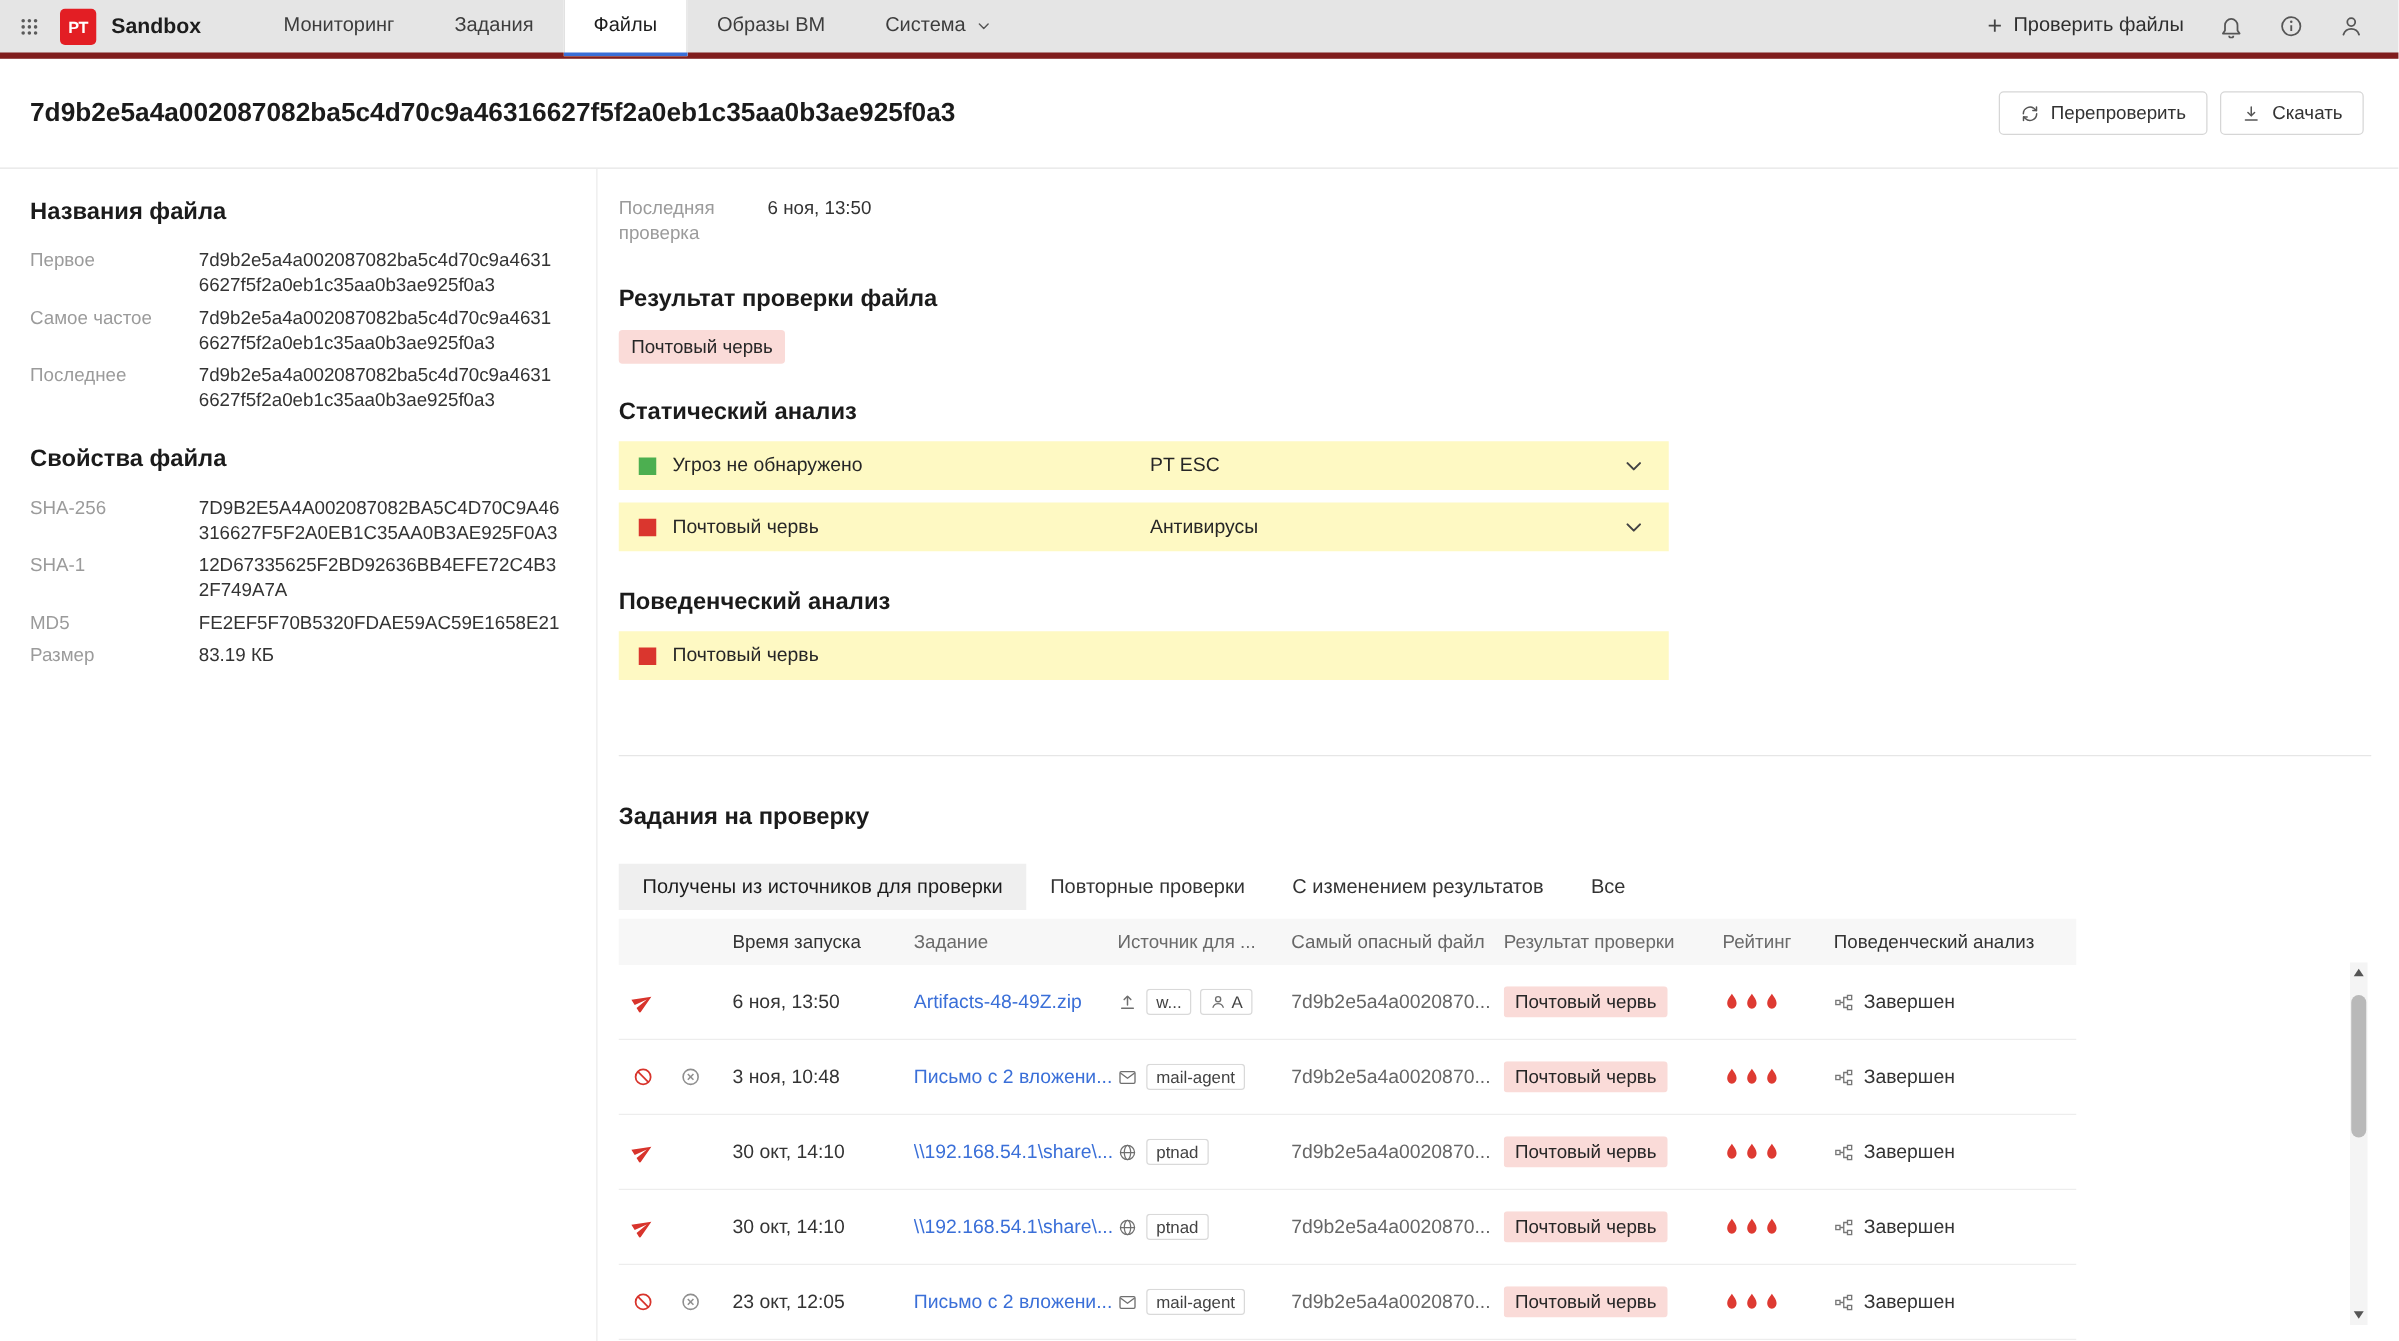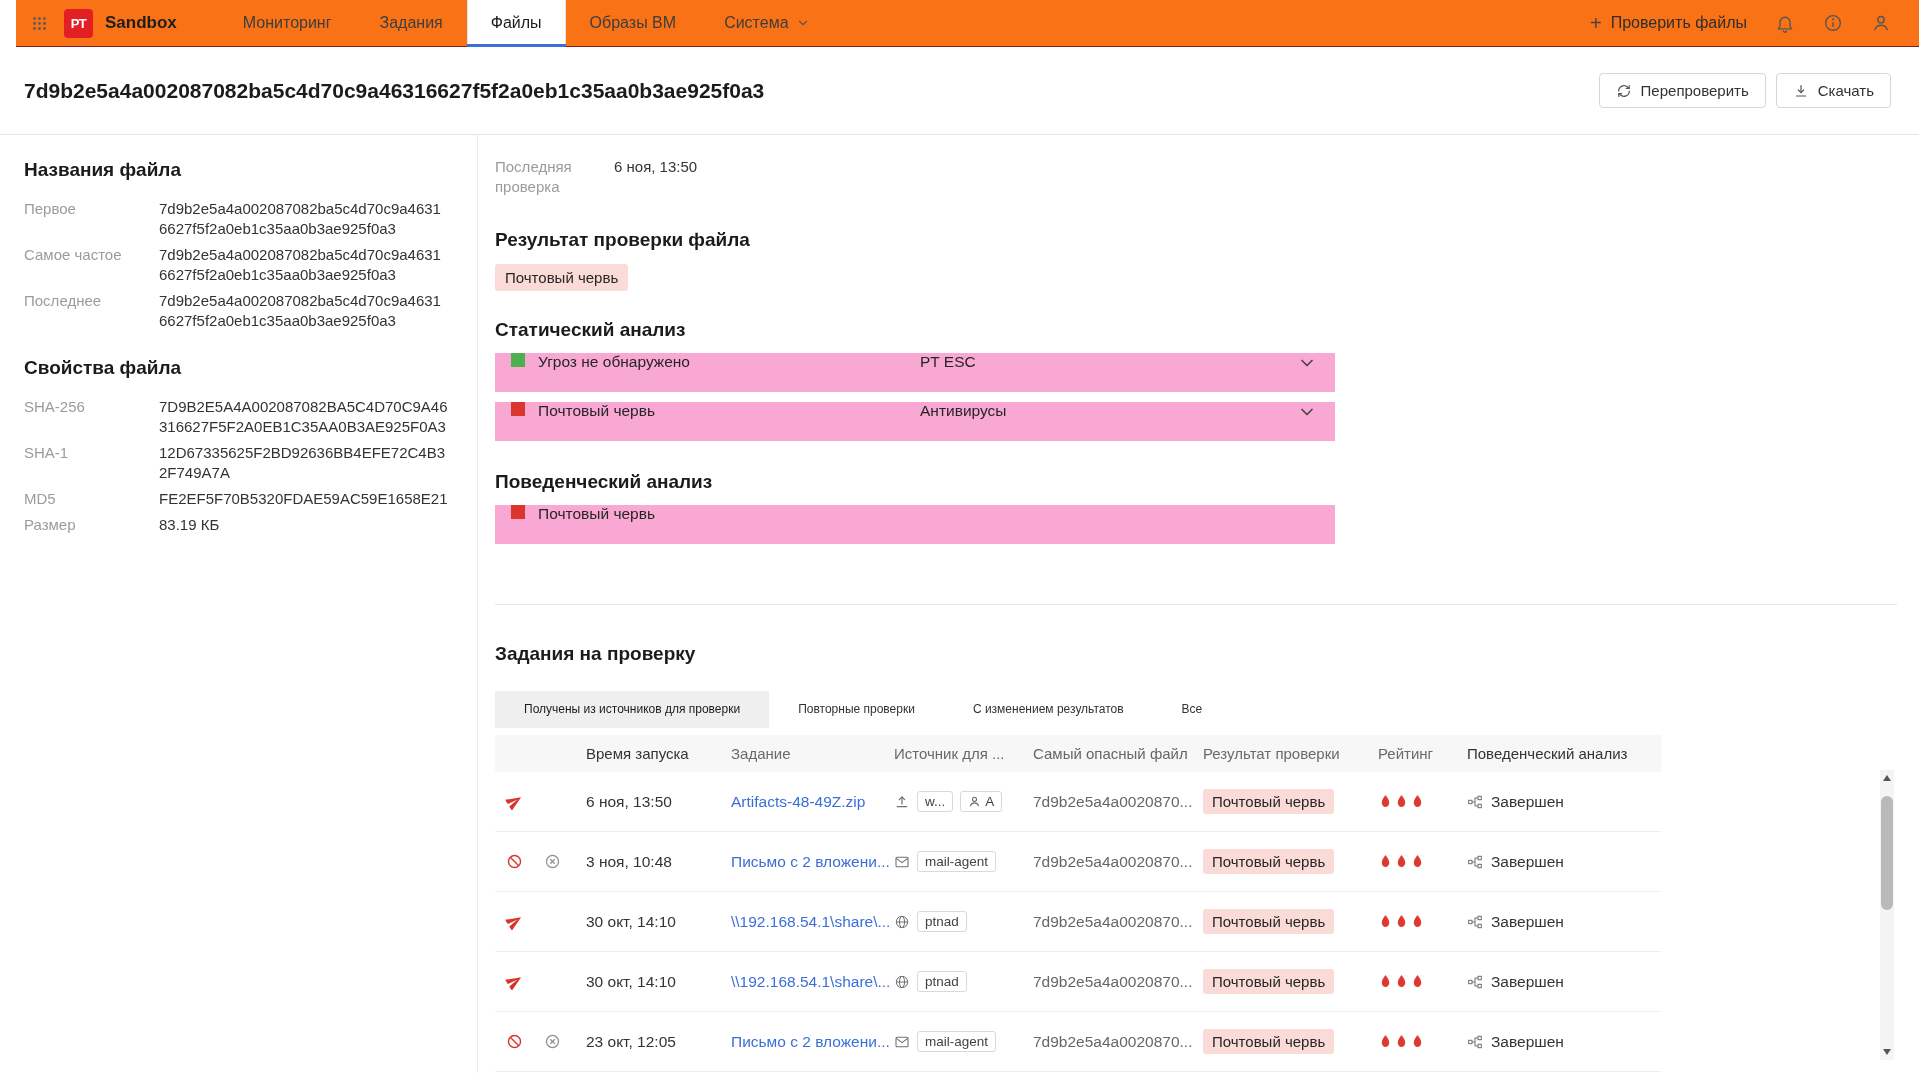--- a/index.html
+++ b/index.html
@@ -1,21 +1,21 @@
 <!DOCTYPE html>
 <html><head>
 <meta charset="utf-8">
 <style>
   * { margin:0; padding:0; box-sizing:border-box; }
   html,body { background:#fff; }
   body { font-family:"Liberation Sans", sans-serif; color:#212121; }
   .app { position:relative; width:1919px; height:1073px; background:#fff; overflow:hidden; }
 
   
-  .navbar { height:47px; background:#f97316; border-bottom:1px solid #7f1d1d; display:flex; align-items:stretch; justify-content:space-between; padding-right:28px;margin-left:16px; }
+  .navbar { height:47px; background:#e5e5e5; border-bottom:5px solid #7f1d1d; display:flex; align-items:stretch; justify-content:space-between; padding-right:28px; }
   .nav-left { display:flex; align-items:center; }
   .apps-grid { width:46px; display:flex; align-items:center; justify-content:center; color:#5a5a5a; cursor:pointer; }
   .logo { width:29px; height:29px; background:#e31e24; border-radius:4px; color:#fff; font-weight:bold; font-size:13px; display:flex; align-items:center; justify-content:center; letter-spacing:-0.5px; margin-left:2px; }
   .brand { font-size:17px; font-weight:bold; margin-left:12px; color:#1d1d1d; }
   .nav-tabs { display:flex; margin-left:42px; height:47px; }
   .nav-item { display:flex; align-items:center; gap:7px; padding:0 24px; font-size:16px; color:#3d3d3d; cursor:pointer;text-align:right; }
   .nav-item.active { background:#fff; box-shadow:inset 0 -3px 0 #3a6fd8, inset 1px 0 0 #e2e2e2, inset -1px 0 0 #e2e2e2; color:#1c1c1c; }
   .nav-right { display:flex; align-items:center; gap:28px; }
   .check-files { display:flex; align-items:center; gap:9px; font-size:16px; color:#2e2e2e; cursor:pointer; }
   .plus-glyph { font-size:20px; color:#444; line-height:1; }
@@ -38,34 +38,34 @@
   .v { width:290px; font-size:15px; color:#333; line-height:20px; word-break:break-all; }
 
   .main { flex:1; padding:22px 0 0 17px; position:relative; }
   .lc { display:flex; }
   .lc-label { width:119px; flex-shrink:0; color:#9b9b9b; font-size:15px; line-height:20px; }
   .lc-value { font-size:15px; color:#333; line-height:20px; }
   .main-h2 { font-size:19px; font-weight:bold; color:#1b1b1b; }
   .h-result { margin-top:32px; }
   .verdict-badge { display:inline-block; margin-top:13px; background:#fadbd8; border-radius:3px; padding:5px 10px; font-size:15px; color:#262626; }
   .h-static { margin-top:28px; margin-bottom:12px; }
-  .analysis-row { width:840px; height:39px; background:#f9a8d4; display:flex; padding:0 18px 0 16px; margin-bottom:10px; }
+  .analysis-row { width:840px; height:39px; background:#fef9c3; display:flex; align-items:center; padding:0 18px 0 16px; margin-bottom:10px; }
   .square { width:14px; height:14px; margin-right:13px; flex-shrink:0; }
   .square.clean { background:#4caf50; }
   .square.threat { background:#da362e; }
   .a-label { font-size:15.5px; color:#262626; width:382px; }
   .a-source { font-size:15.5px; color:#262626; }
   .a-chevron { margin-left:auto; color:#444; display:flex; cursor:pointer; }
   .h-behavioral { margin-top:30px; margin-bottom:12px; }
   .section-divider { height:1px; background:#e6e6e6; margin:60px 22px 0 0; }
   .h-tasks { margin-top:38px; margin-bottom:26px; }
 
   
   .tabs { display:flex; height:37px; }
-  .tab { padding:0 29px; line-height:37px; font-size:12px; color:#333; cursor:pointer; white-space:nowrap; }
+  .tab { padding:0 19px; line-height:37px; font-size:16px; color:#333; cursor:pointer; white-space:nowrap; }
   .tab.active { background:#efefef; color:#1c1c1c; }
 
   
   .task-table { width:1166px; margin-top:7px; }
   .t-head { display:flex; height:37px; background:#f7f7f7; align-items:center; font-size:15px; color:#6a6a6a; }
   .t-row { display:flex; height:60px; align-items:center; border-bottom:1px solid #ededed; font-size:15.5px; cursor:pointer; }
   .cell { overflow:hidden; white-space:nowrap; padding-right:8px; }
   .c-icons { width:91px; display:flex; align-items:center; gap:21px; padding-left:11px; }
   .c-time { width:145px; color:#333; }
   .c-task { width:163px; }

